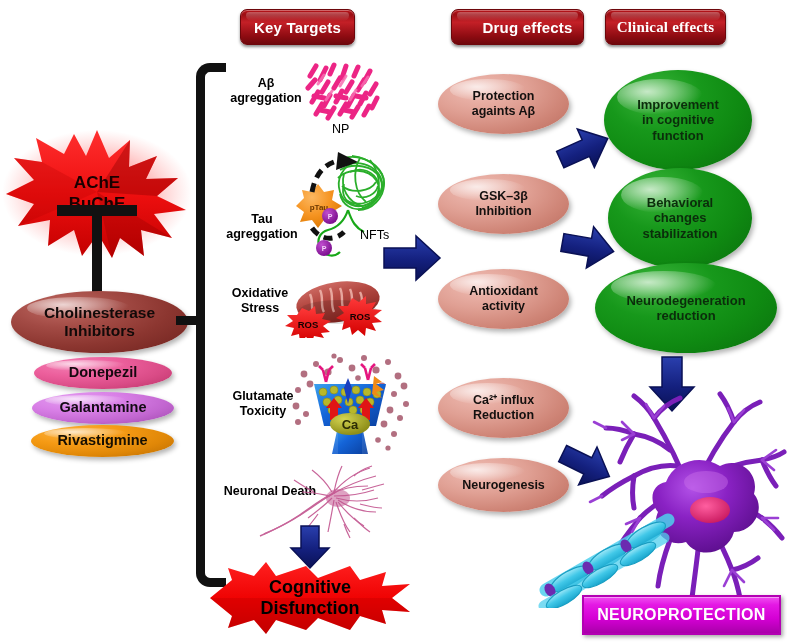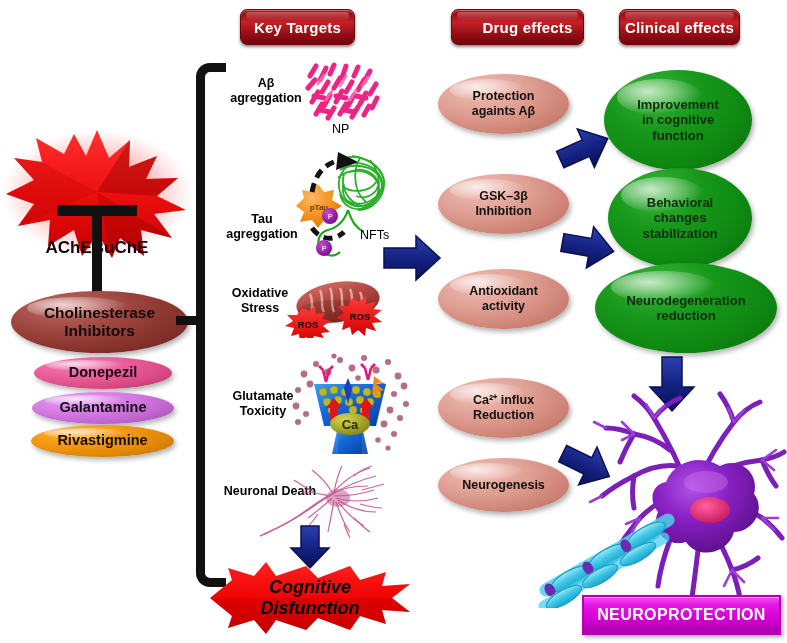--- a/index.html
+++ b/index.html
@@ -65,36 +65,36 @@
 
   
   #neuroprotection{position:absolute;left:582px;top:595px;width:195px;height:36px;
     background:linear-gradient(180deg,#f04df0 0%,#e418e4 22%,#d400d4 60%,#aa00aa 100%);
     border:2px solid #b300b3;
     display:flex;align-items:center;justify-content:center;
     color:#fff;font-weight:bold;font-size:16px;letter-spacing:.4px;
     box-shadow:2px 2px 4px rgba(0,0,0,.35), inset 0 1px 0 rgba(255,255,255,.45);}
 
   
-  #cogdis{position:absolute;left:210px;top:558px;width:200px;height:80px;font-style:italic;}
+  #cogdis{position:absolute;left:210px;top:558px;width:200px;height:80px;}
   #cogdis .txt{position:absolute;inset:0;display:flex;flex-direction:column;
       align-items:center;justify-content:center;font-weight:bold;font-size:18px;
       color:#000;line-height:1.15;z-index:3;}
   .np-cap{position:absolute;font-weight:normal;font-size:12.5px;}
 </style>
 </head>
 <body>
 
 <div class="hdr" style="left:240px;top:9px;width:113px;">
   <span>Key Targets</span>
 </div>
 <div class="hdr" style="left:451px;top:9px;width:111px;padding-left:20px;">
   <span>Drug effects</span>
 </div>
-<div class="hdr" style="left:619px;top:9px;width:119px;">
+<div class="hdr" style="left:605px;top:9px;width:119px;font-family:Liberation Serif, serif;">
   <span>Clinical effects</span>
 </div>
 
 <div class="star" style="left:2px;top:128px;width:190px;height:130px;">
   <svg width="190" height="130" viewBox="0 0 190 130">
     <defs>
       <radialGradient id="glowR" cx="50%" cy="50%" r="50%">
         <stop offset="45%" stop-color="#ff5a5a" stop-opacity=".55"></stop>
         <stop offset="100%" stop-color="#ff8080" stop-opacity="0"></stop>
       </radialGradient>
@@ -103,21 +103,21 @@
         <stop offset="50%" stop-color="#ee0f0f"></stop>
         <stop offset="100%" stop-color="#c20000"></stop>
       </linearGradient>
     </defs>
     <ellipse cx="95" cy="65" rx="95" ry="63" fill="url(#glowR)"></ellipse>
     <polygon fill="url(#starG)" points="95,2 107,30 128,12 127,39 155,28 144,51 176,50 155,68 184,82 152,86 170,110 139,102 142,128 118,110 110,130 96,106 80,128 72,102 46,118 48,92 16,98 32,76 4,66 32,52 12,30 40,34 34,10 62,26 72,6 84,28"></polygon>
     <polygon fill="#8d0000" opacity=".40" points="95,64 128,12 127,39 155,28 144,51 176,50 155,68"></polygon>
     <polygon fill="#8d0000" opacity=".30" points="95,64 170,110 139,102 142,128 118,110 110,130"></polygon>
     <polygon fill="#b00000" opacity=".25" points="95,64 16,98 32,76 4,66 32,52 12,30 40,34"></polygon>
   </svg>
-  <div class="abs" style="left:0;top:0;width:190px;height:130px;display:flex;flex-direction:row;align-items:flex-end;justify-content:center;font-weight:bold;font-size:17px;color:#1a0000;line-height:1.25;">
+  <div class="abs" style="left:0;top:0;width:190px;height:130px;display:flex;flex-direction:column;align-items:center;justify-content:center;font-weight:bold;font-size:17px;color:#1a0000;line-height:1.25;">
     <span>AChE</span>
     <span>BuChE</span>
   </div>
 </div>
 
 <div id="tbar-v"></div>
 <div id="tbar-h"></div>
 
 <div class="ell maroon" style="left:11px;top:291px;width:177px;height:62px;">
   <span class="lbl">

